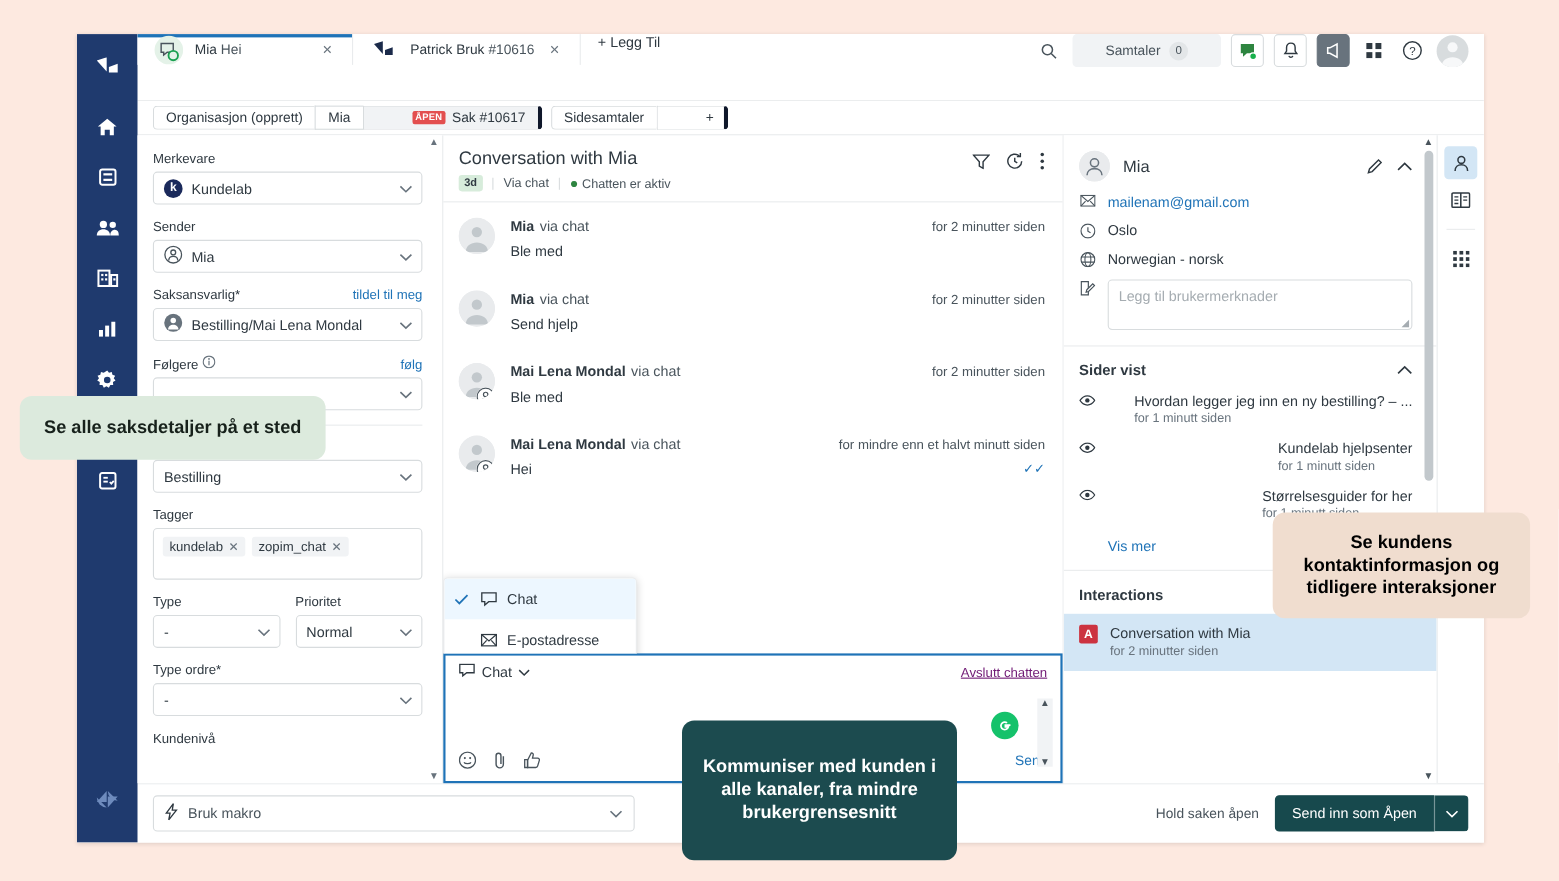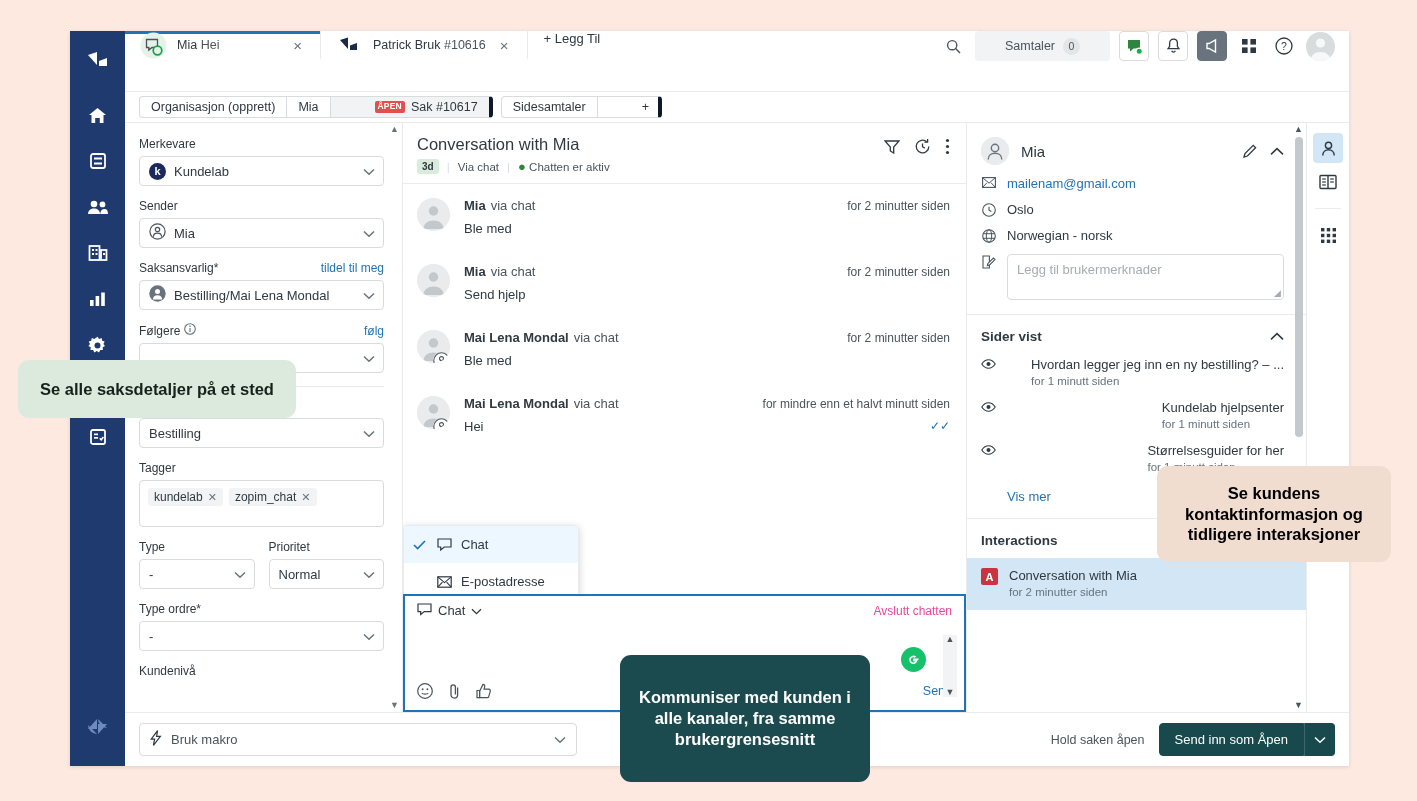--- a/index.html
+++ b/index.html
@@ -179,21 +179,21 @@
   }
   .cm-item { height:37px; display:flex; align-items:center; gap:8px; padding:0 11px 0 9px; font-size:13px; color:#2f3941; cursor:pointer; }
   .cm-item.sel-row { background:#edf7ff; }
   .cm-check { width:15px; flex:0 0 15px; color:#1f73b7; display:flex; align-items:center; }
   .cm-ic { width:17px; flex:0 0 17px; display:flex; align-items:center; justify-content:center; color:#2f3941; }
 
   
   #composer { flex:0 0 118px; border:2px solid #1f73b7; margin:0; position:relative; background:#fff; display:flex; flex-direction:column; }
   #comp-top { height:29px; display:flex; align-items:center; padding:0 12px 0 12px; }
   #comp-chan { display:flex; align-items:center; gap:6px; font-size:13px; color:#2f3941; cursor:pointer; }
-  #comp-end { margin-left:auto; font-size:12px; color:#ec4899; cursor:pointer; }
+  #comp-end { margin-left:auto; font-size:12px; color:#701a75; cursor:pointer;text-decoration:underline; }
   #comp-mid { flex:1 1 auto; display:flex; position:relative; }
   #comp-input { flex:1 1 auto; padding:2px 12px; font-size:13px; color:#2f3941; }
   #grammarly { position:absolute; right:38px; top:22px; width:25px; height:25px; border-radius:50%; background:#15c26b; display:flex; align-items:center; justify-content:center; cursor:pointer; }
   #comp-scroll { position:absolute; right:7px; top:10px; width:14px; height:62px; display:flex; flex-direction:column; align-items:center; justify-content:space-between; background:#f1f3f5; }
   #comp-scroll .arr { font-size:9px; color:#49545c; line-height:1; }
   #comp-bot { height:36px; display:flex; align-items:center; gap:16px; padding:0 12px 2px 12px; }
   #comp-bot .tool { color:#49545c; cursor:pointer; display:flex; }
   #comp-send { margin-left:auto; font-size:12.5px; color:#1f73b7; cursor:pointer; }
 
   
@@ -1041,13 +1041,13 @@
           </span>
         </span>
       </div>
     </div>
 
   </div>
 </div>
 
 <div class="callout" id="callout-1">Se alle saksdetaljer på et sted</div>
 <div class="callout" id="callout-2">Se kundens kontaktinformasjon og tidligere interaksjoner</div>
-<div class="callout" id="callout-3">Kommuniser med kunden i alle kanaler, fra samme brukergrensesnitt</div>
+<div class="callout" id="callout-3">Kommuniser med kunden i alle kanaler, fra mindre brukergrensesnitt</div>
 
 </body></html>

